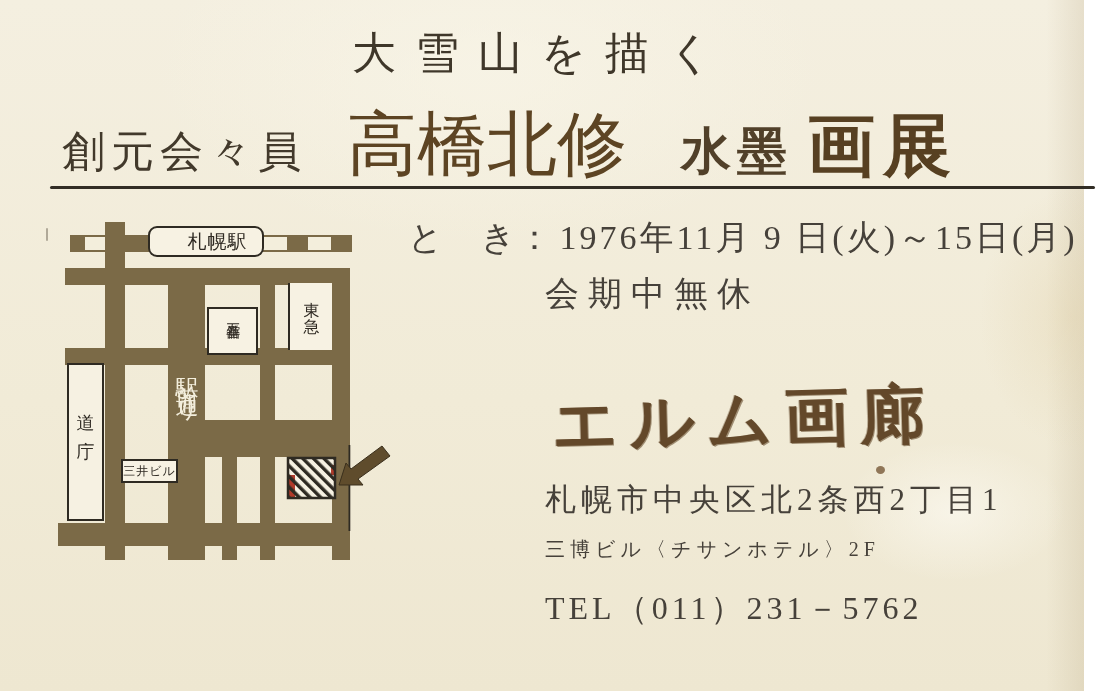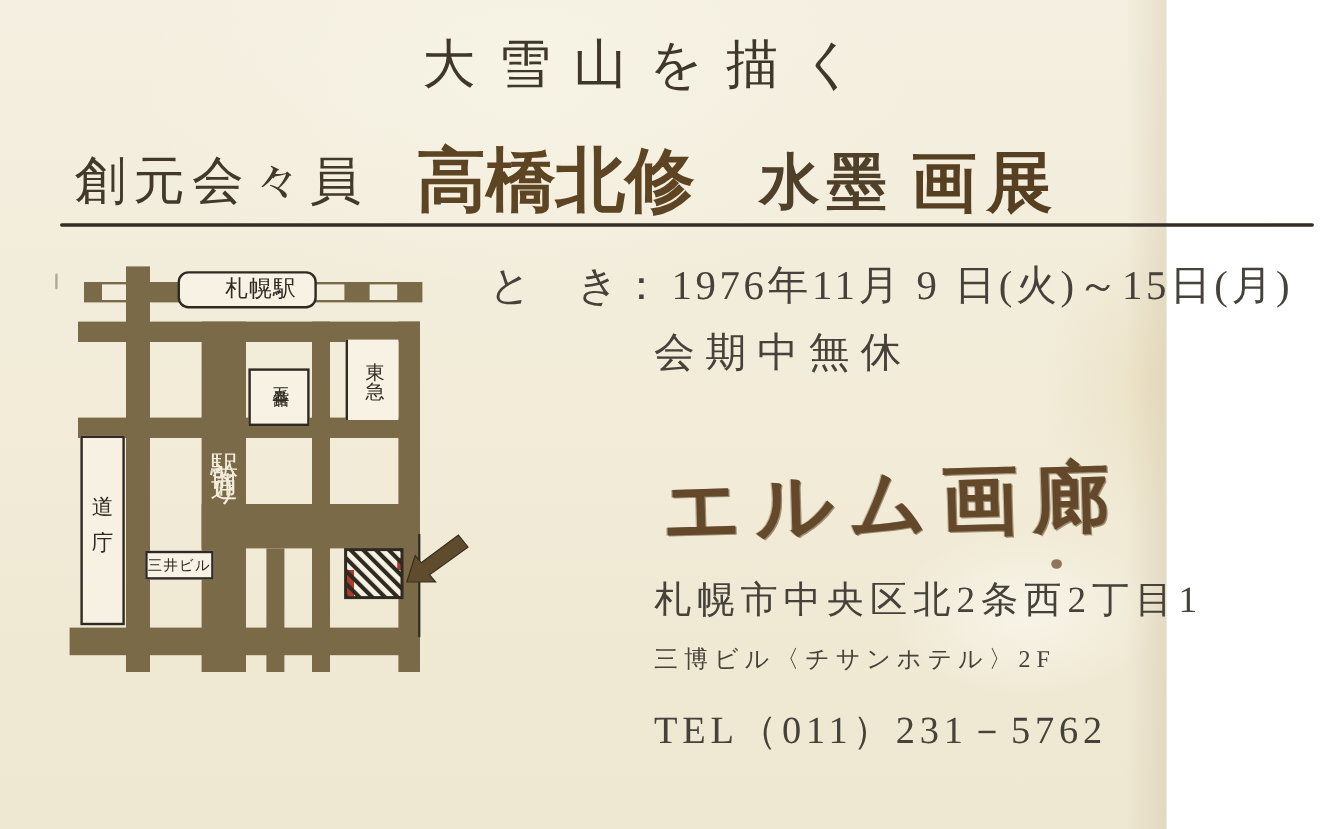--- a/index.html
+++ b/index.html
@@ -1,34 +1,34 @@
 <!DOCTYPE html>
 <html><head>
 <meta charset="utf-8">
 <style>
   html,body{margin:0;padding:0;}
   body{width:1100px;height:691px;overflow:hidden;
        font-family:"Liberation Serif","DejaVu Serif",serif;}
-  #flyer{position:relative;width:972px;height:691px;
+  #flyer{position:relative;width:1084px;height:691px;
     background-color:#f1ebd8;
     background-image:
       radial-gradient(160px 100px at 88% 74%, rgba(253,251,244,.6), rgba(253,251,244,0) 70%),
       radial-gradient(130px 180px at 99% 46%, rgba(223,206,164,.35), rgba(223,206,164,0) 72%),
       radial-gradient(420px 220px at 45% 10%, rgba(249,246,233,.6), rgba(249,246,233,0) 80%),
       linear-gradient(90deg, rgba(0,0,0,0) 96.5%, rgba(168,148,108,.18)),
       linear-gradient(180deg,#f4efe0 0%, #f1ebd7 58%, #eee7d1 100%);
   }
   .abs{position:absolute;}
   
   .subtitle{left:352px;top:24px;font-size:44px;letter-spacing:19px;color:#3f372a;white-space:nowrap;}
   .title-row{left:62px;top:82px;height:98px;display:flex;align-items:flex-end;white-space:nowrap;}
   .affiliation{font-size:43px;letter-spacing:6px;color:#42392b;margin:0 40px 7px 0;line-height:1;}
-  .artist{font-size:58px;font-weight:bold;color:#5d4423;line-height:1;letter-spacing:0;}
+  .artist{font-size:70px;font-weight:normal;color:#5d4423;line-height:1;letter-spacing:0;}
   .medium{font-size:50px;font-weight:bold;color:#514029;line-height:1;margin:0 0 4px 54px;letter-spacing:6px;}
-  .showtype{font-size:55px;font-weight:bold;color:#574022;line-height:1;margin-left:14px;letter-spacing:8px;}
+  .showtype{font-size:68px;font-weight:bold;color:#574022;line-height:1;margin-left:14px;letter-spacing:8px;}
   .divider{left:50px;top:186px;width:1045px;height:3px;background:#322d25;border-radius:2px;}
   
   .line{white-space:nowrap;color:#46413a;}
   .sched-line{left:408px;top:215px;font-size:34px;}
   .sched-label{letter-spacing:2px;margin-right:6px;}
   .sched-dates{letter-spacing:3px;}
   .sched-note{left:545px;top:271px;font-size:34px;letter-spacing:9px;}
   .sched-hours{left:543px;top:325px;font-size:36px;letter-spacing:5px;}
   .venue-label{left:406px;top:397px;font-size:32px;letter-spacing:5px;color:#46413a;}
   .gallery-name{left:552px;top:376px;font-size:64px;font-weight:bold;color:#63482a;

